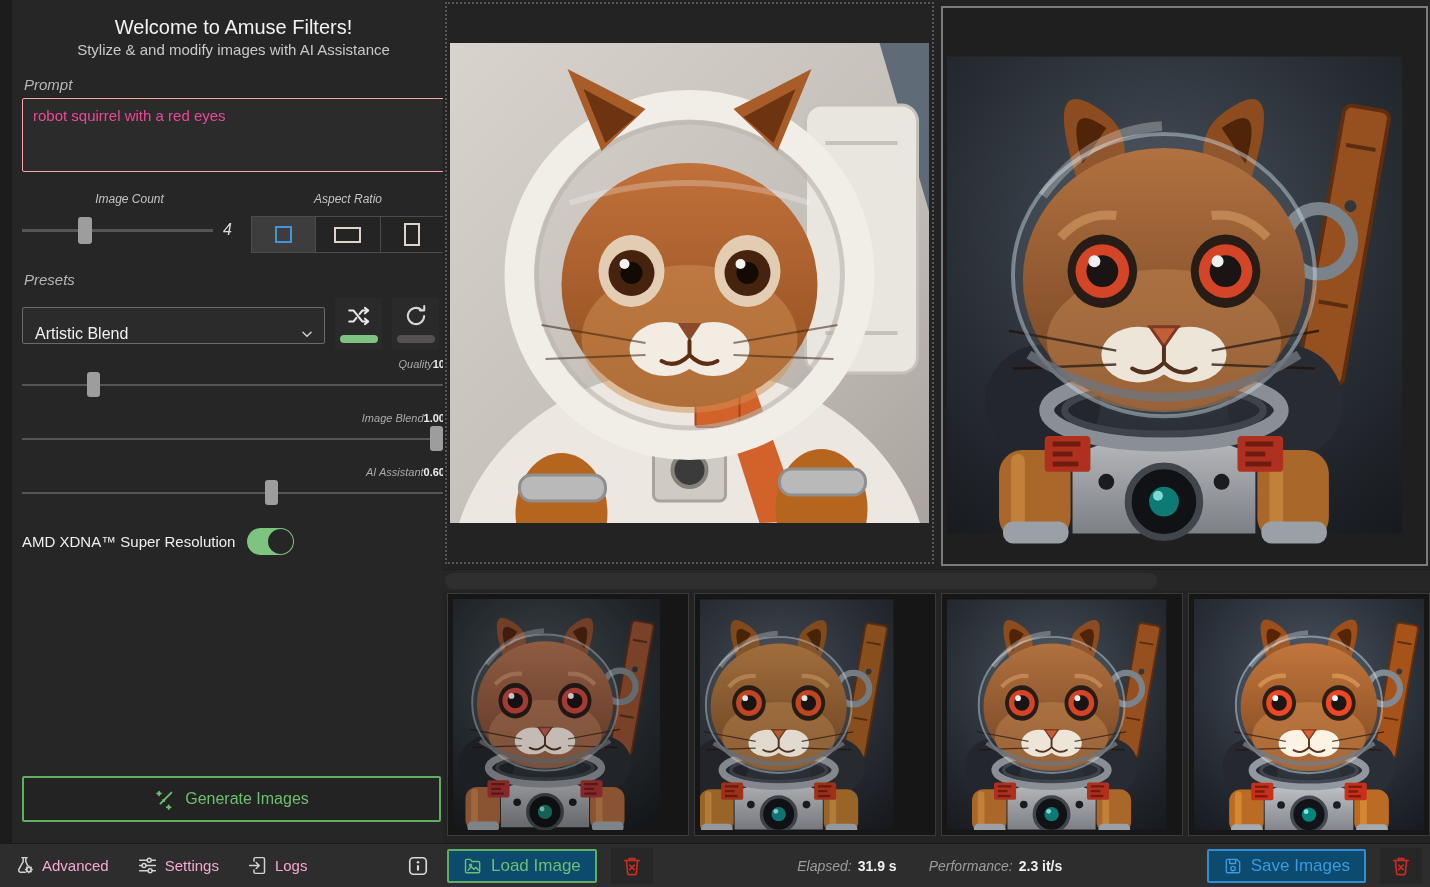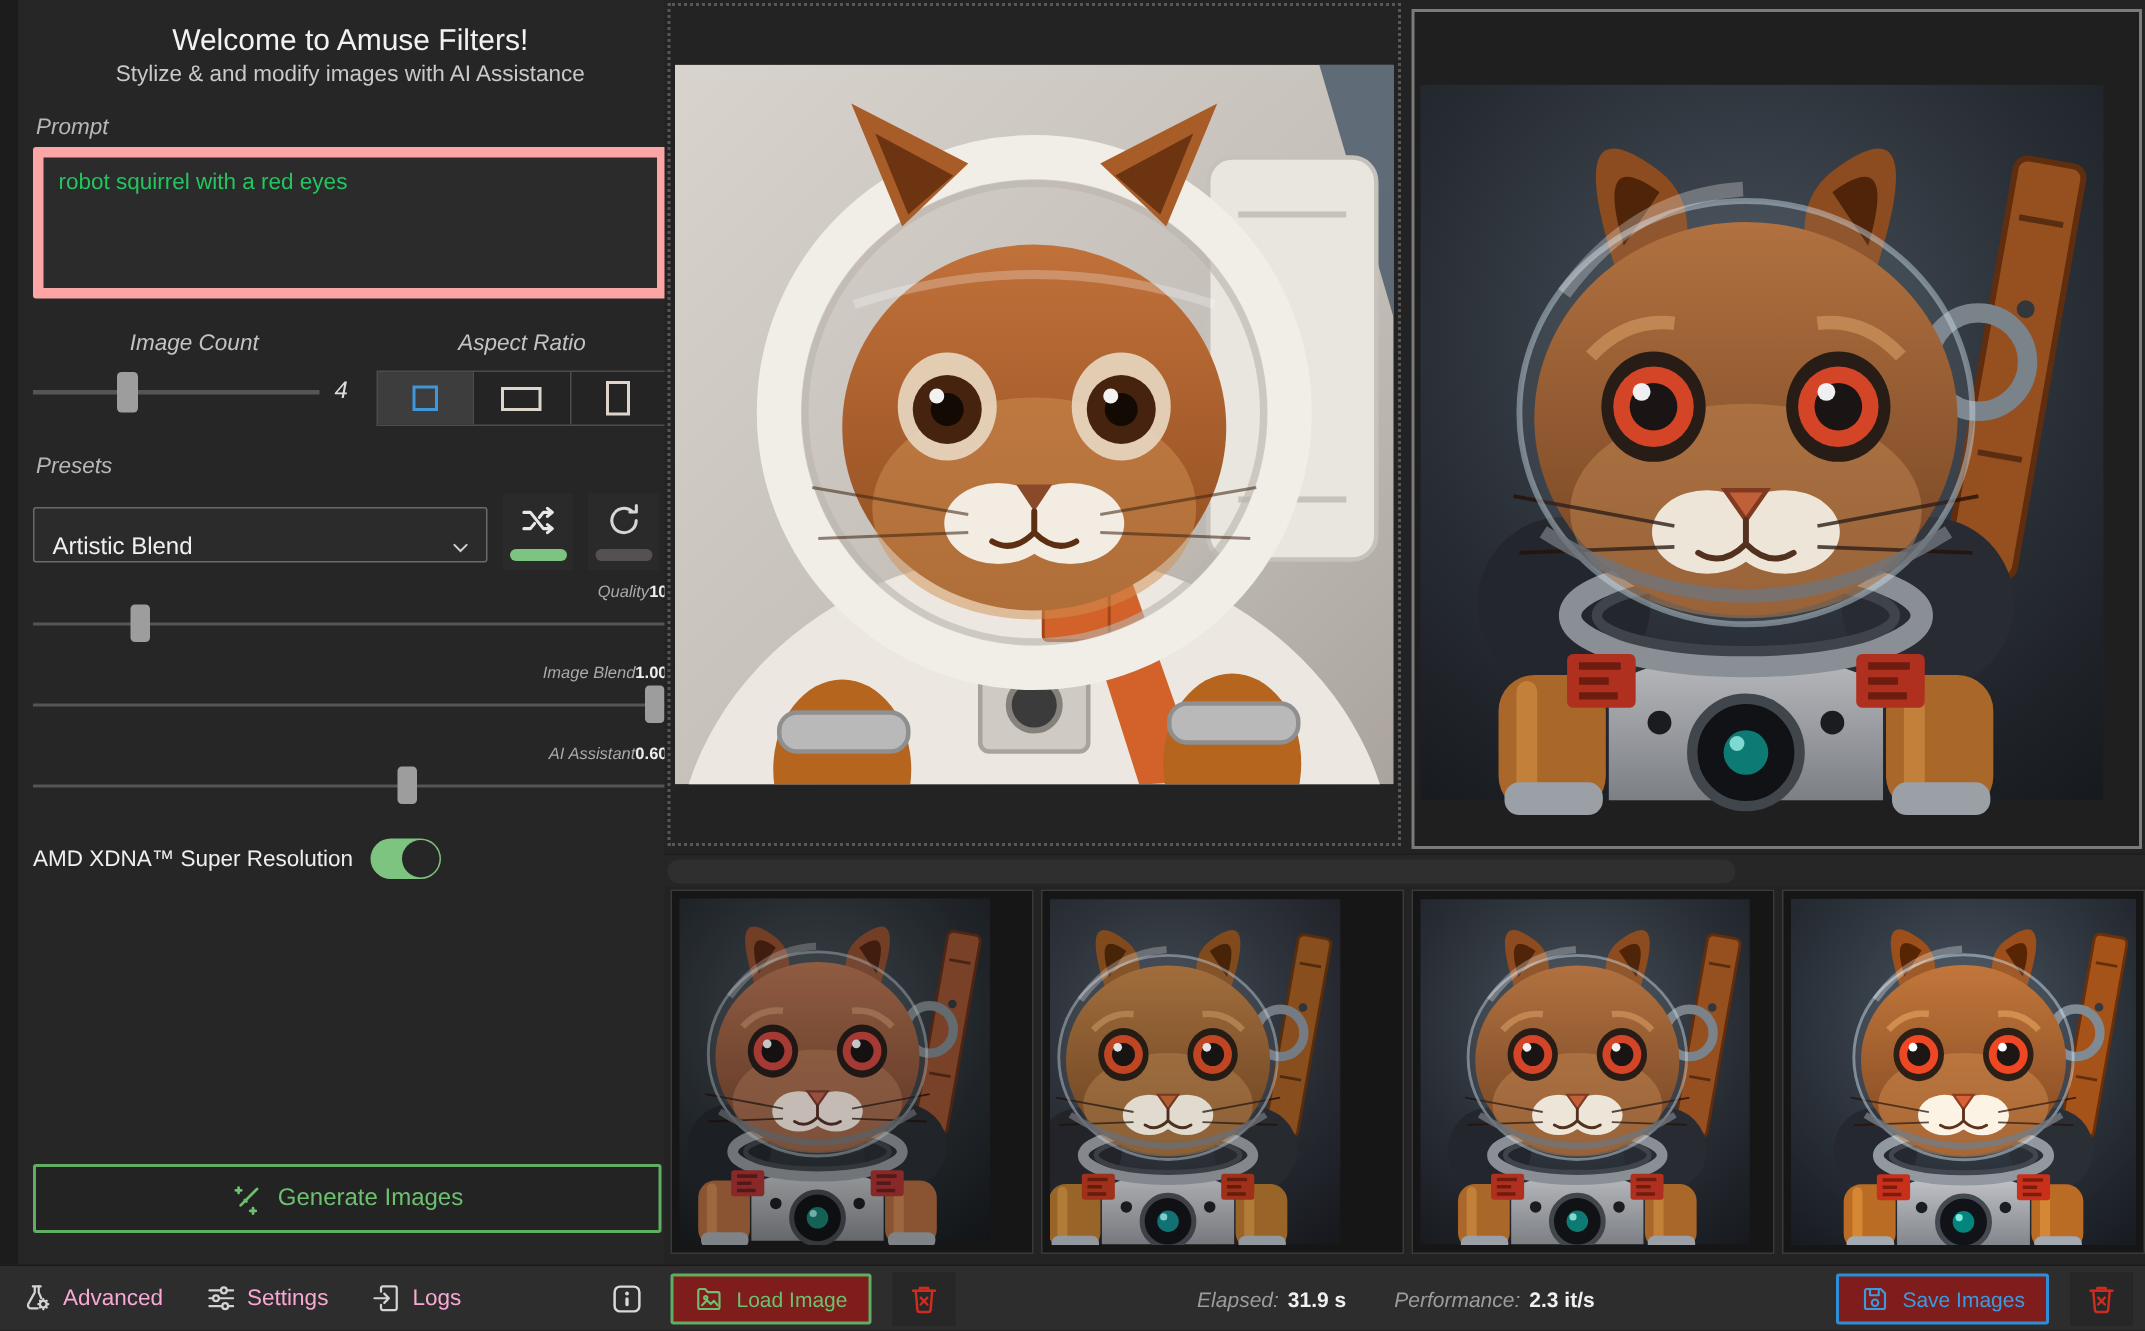--- a/index.html
+++ b/index.html
@@ -10,26 +10,26 @@
   
   .sidebar{position:absolute;left:12px;top:0;width:443px;height:843px;background:#262626;padding:0 10px;}
   .workspace{position:absolute;left:443px;top:0;width:987px;height:843px;background:#232323;}
   .bottombar{position:absolute;left:0;top:843px;width:1430px;height:44px;background:#2d2d2d;
     border-top:1px solid #1a1a1a;display:flex;align-items:center;}
 
   
   .app-title{margin-top:16px;text-align:center;font-size:20px;color:#f2f2f2;}
   .app-subtitle{text-align:center;font-size:15px;color:#c9c9c9;margin-top:2px;}
   .field-label{font-style:italic;font-size:15px;color:#b7b7b7;margin:18px 0 5px 2px;}
-  .prompt-box{width:100%;height:101px;background:#2b2b2b;border:7px solid #fca5a5;border-radius:2px;
-    color:#22c55e;font-size:15px;font-family:"Liberation Sans",sans-serif;padding:8px 10px;resize:none;outline:none;}
+  .prompt-box{width:100%;height:74px;background:#2b2b2b;border:1px solid #fca5a5;border-radius:2px;
+    color:#ec4899;font-size:15px;font-family:"Liberation Sans",sans-serif;padding:8px 10px;resize:none;outline:none;}
 
   .count-ar-row{display:flex;margin-top:16px;}
   .count-col{width:215px;}
-  .count-label,.ar-label{font-style:italic;font-size:15px;color:#c3c3c3;text-align:center;margin-bottom:10px;}
+  .count-label,.ar-label{font-style:italic;font-size:12px;color:#c3c3c3;text-align:center;margin-bottom:10px;}
   .count-slider-row{display:flex;align-items:center;}
   .hslider{position:relative;height:28px;flex:1;}
   .hslider .track{position:absolute;left:0;right:0;top:13px;height:3px;background:#555;}
   .hslider .thumb{position:absolute;top:1px;width:14px;height:27px;background:#9d9d9d;border-radius:3px;}
   .count-value{font-style:italic;font-size:16px;color:#dcdcdc;margin-left:10px;width:14px;}
   .ar-col{flex:1;margin-left:14px;}
   .ar-group{display:flex;height:37px;border:1px solid #4c4c4c;background:#242424;}
   .ar-btn{flex:1;display:flex;align-items:center;justify-content:center;border-left:1px solid #4c4c4c;cursor:pointer;}
   .ar-btn:first-child{border-left:none;}
   .ar-btn.selected{background:#3d3d3d;}
@@ -77,22 +77,22 @@
   .thumb-tile svg{width:100%;height:100%;}
   .v1{filter:brightness(.82) saturate(.85) hue-rotate(-8deg);}
   .v2{filter:brightness(.95) hue-rotate(4deg) saturate(.95);}
   .v4{filter:brightness(1.06) saturate(1.12);}
 
   
   .bb-left{width:443px;display:flex;align-items:center;padding:0 14px;gap:28px;flex:none;}
   .bb-item{display:flex;align-items:center;gap:7px;color:#f9a8d4;font-size:15px;cursor:pointer;}
   .bb-item svg{color:#d3d3d3;}
   .info-btn{margin-left:auto;cursor:pointer;color:#d9d9d9;}
-  .loadsave-btn{height:34px;display:flex;align-items:center;gap:8px;padding:0 14px;background:#7f1d1d;
-    border-radius:2px;font-size:14px;cursor:pointer;}
+  .loadsave-btn{height:34px;display:flex;align-items:center;gap:8px;padding:0 14px;background:#0c4a6e;
+    border-radius:2px;font-size:17px;cursor:pointer;}
   .load-btn{border:2px solid #5fae62;color:#6dc06f;margin-left:4px;}
   .save-btn{border:2px solid #2f8fd6;color:#3c9ae0;margin-left:auto;}
   .trash-btn{width:42px;height:36px;background:#272727;display:flex;align-items:center;justify-content:center;
     margin-left:14px;cursor:pointer;color:#cd2c1e;}
   .stat{display:flex;align-items:baseline;gap:6px;font-size:14px;}
   .stat .k{font-style:italic;color:#9c9c9c;}
   .stat .v{font-weight:bold;color:#f0f0f0;}
   .stat-elapsed{margin-left:auto;}
   .stat-perf{margin-left:32px;}
   .trash2{margin-right:8px;}

